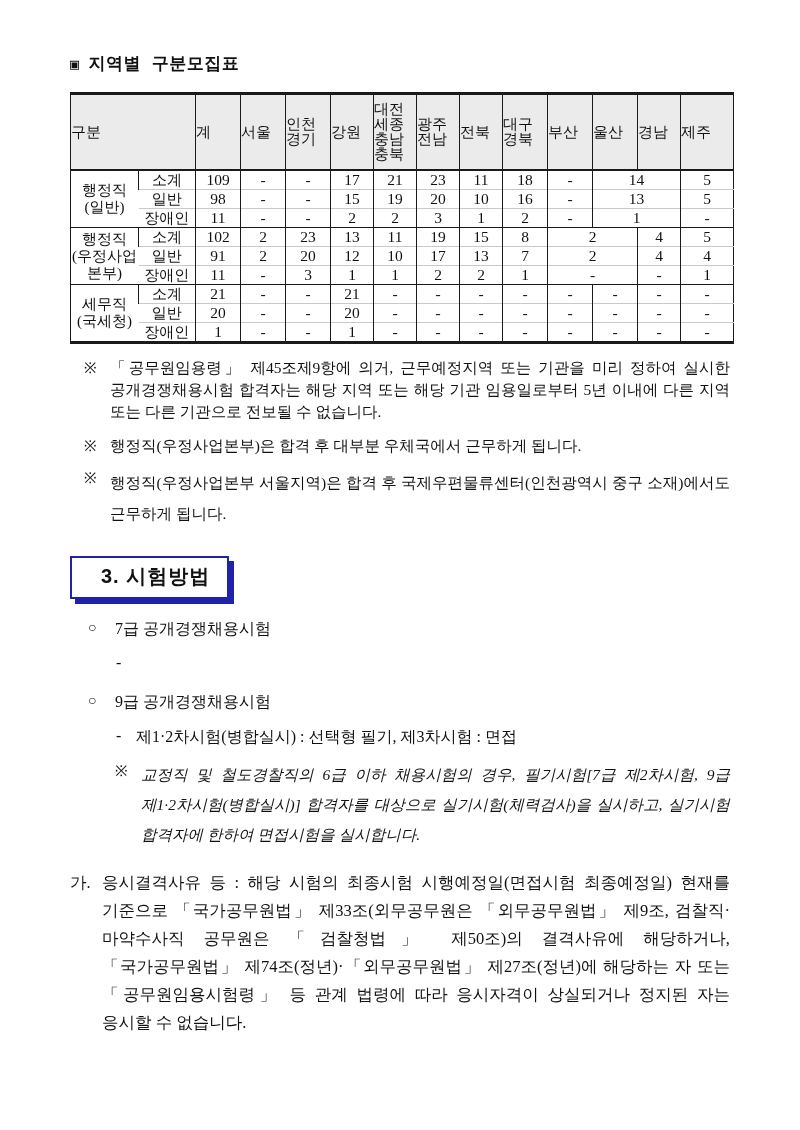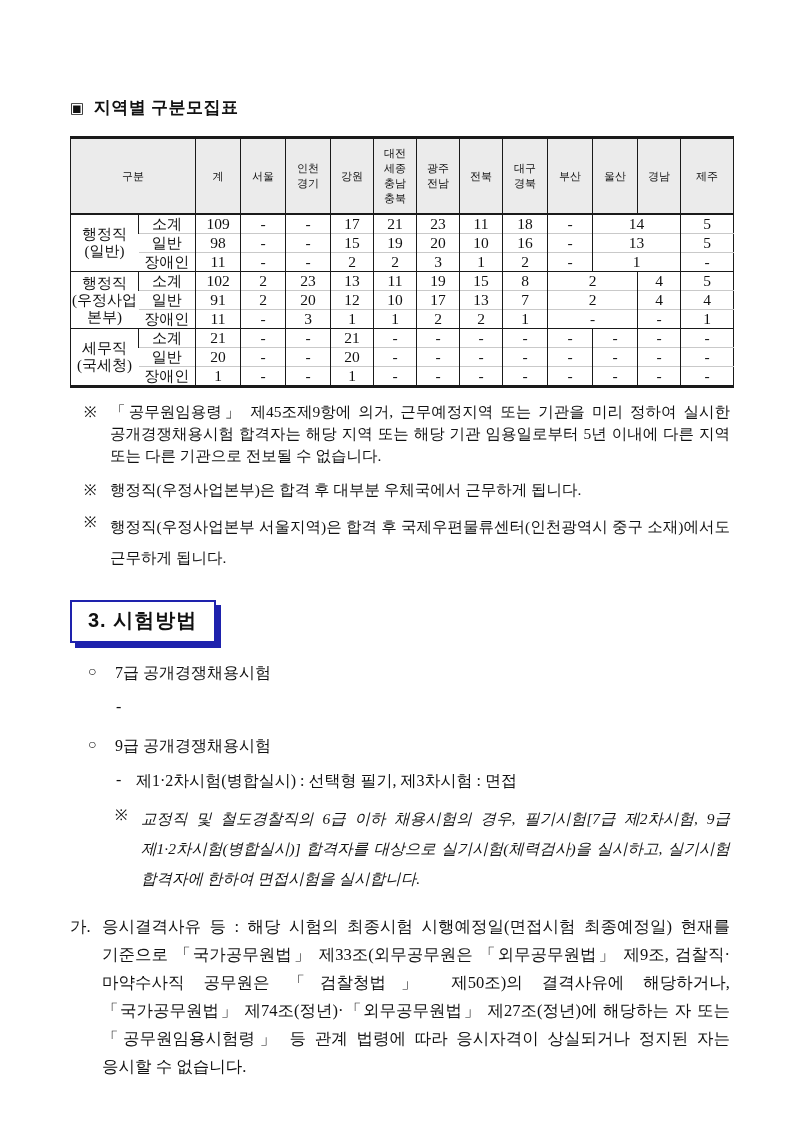--- a/index.html
+++ b/index.html
@@ -7,36 +7,36 @@
   body {
     width: 800px; height: 1130px;
     font-family: "Liberation Serif", "DejaVu Serif", serif;
     color: #111;
     position: relative;
     overflow: hidden;
   }
   .page { width: 800px; height: 1130px; padding: 0 70px; position: relative; }
 
   
-  .doc-title { margin-top: 96px; font-size: 17px; font-weight: 600; letter-spacing: 0.5px; }
+  .doc-title { margin-top: 52px; font-size: 17px; font-weight: 600; letter-spacing: 0.5px; font-family: Liberation Mono, monospace; }
   .doc-title .mk { font-size: 15px; margin-right: 9px; }
 
   
   table.region {
     margin-top: 17px; width: 100%;
     border-collapse: collapse; table-layout: fixed;
     border-top: 3px solid #1a1a1a;
     border-bottom: 3px solid #1a1a1a;
     border-left: 1px solid #1a1a1a;
     border-right: 1px solid #1a1a1a;
   }
   table.region th {
     background: var(--hdrbg, #ebebeb);
-    font-weight: normal; font-size: 11px; line-height: 15px;
-    white-space: pre-line; text-align: center; vertical-align: middle;
+    font-weight: normal; font-size: 15px; line-height: 15px;
+    white-space: pre-line; text-align: left; vertical-align: middle;
     padding: 7px 0;
     border-left: 1px solid #1a1a1a;
     border-bottom: 2.5px solid #1a1a1a;
   }
   table.region th:first-child { border-left: none; }
   table.region td {
     font-size: 15.5px; height: 19px; line-height: 18px;
     text-align: center; vertical-align: middle; padding: 0;
     border-left: 1px solid #1a1a1a;
   }
@@ -56,21 +56,21 @@
   .tnotes .note.wide .tx { line-height: 31px; }
   .tnotes .note.wide { margin-top: 10px; }
 
   
   .sec-box {
     display: inline-block;
     margin-top: 27px;
     border: 2px solid var(--boxblue, #1e22ad);
     box-shadow: 5px 5px 0 0 var(--boxblue, #1e22ad);
     background: #fff;
-    padding: 5px 17px 7px 16px;
+    padding: 5px 17px 7px 29px;
     font-family: "Liberation Sans", "DejaVu Sans", sans-serif;
     font-weight: bold; font-size: 20px; letter-spacing: 1px;
   }
 
   
   .s3 { margin-top: 6px; }
   .li-circ { display: flex; margin-top: 20px; margin-left: 18px; font-size: 16px; }
   .li-circ .bl { flex: none; width: 27px; font-size: 14px; padding-top: 1px; }
   .li-dash { display: flex; margin-top: 14px; margin-left: 46px; font-size: 16px; }
   .li-dash .bl { flex: none; width: 20px; }

